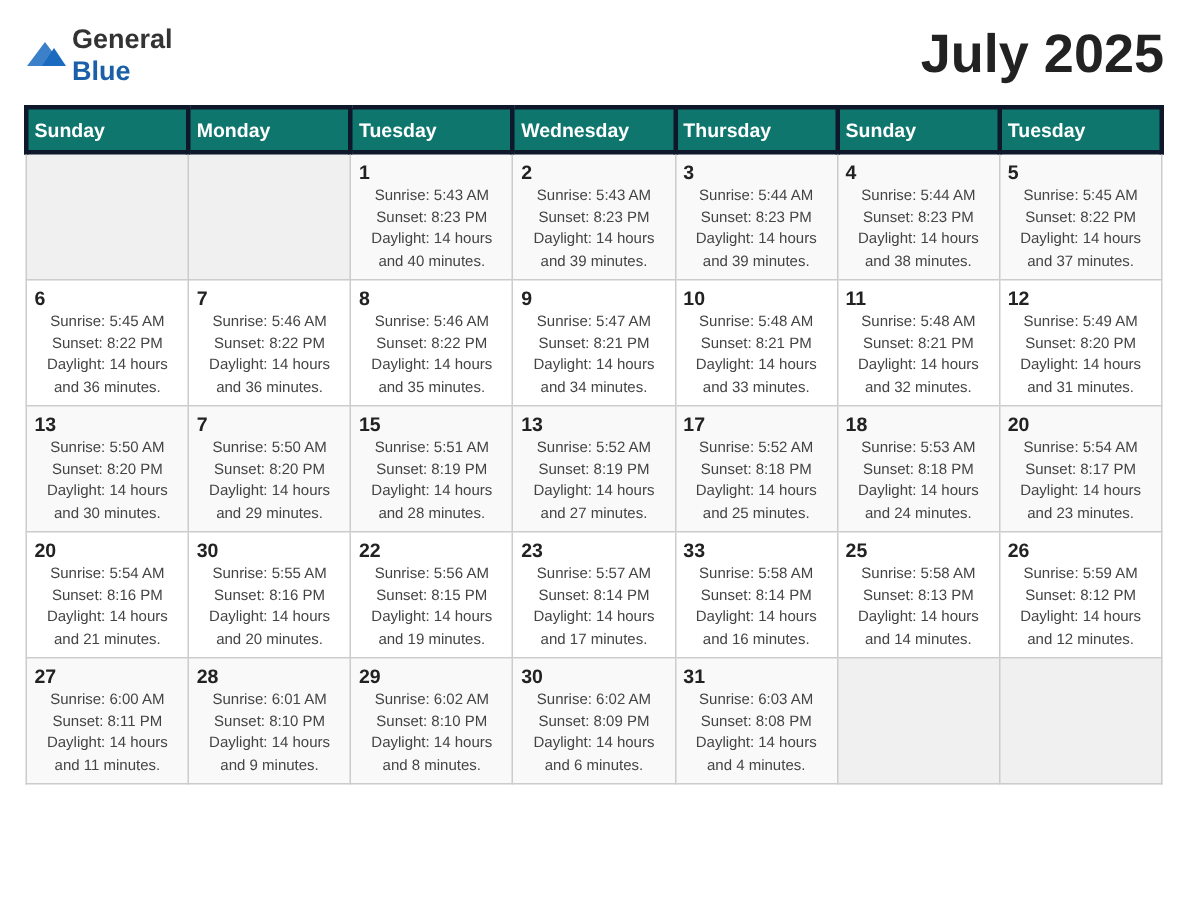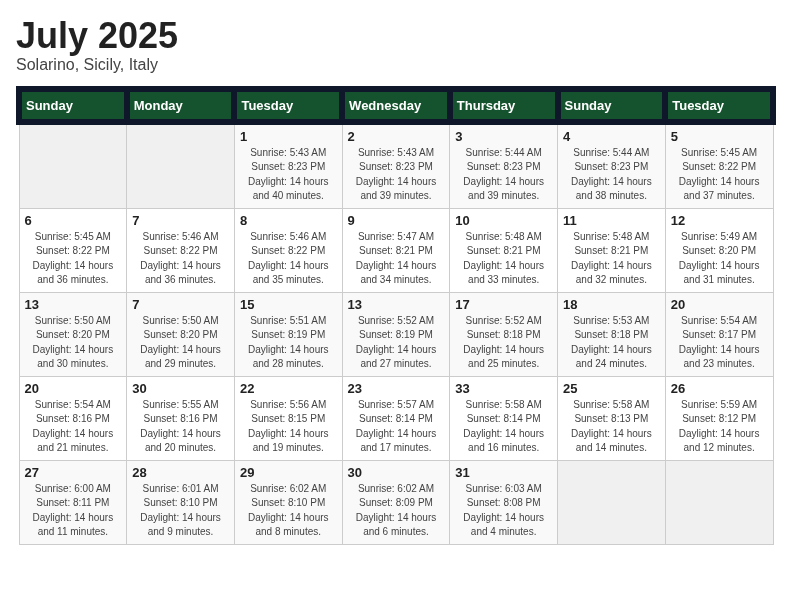--- a/index.html
+++ b/index.html
@@ -29,44 +29,45 @@
     .logo-text-blue {
       font-size: 18px;
       font-weight: bold;
       color: #1a5fa8;
     }
     .logo-icon {
       width: 28px;
       height: 22px;
     }
     .title-block {
+      text-align: right;
     }
     .month-title {
       font-size: 36px;
       font-weight: bold;
       color: #222;
       line-height: 1.1;
     }
     .location-title {
       font-size: 16px;
       color: #444;
     }
     table {
       width: 100%;
       border-collapse: collapse;
       table-layout: fixed;
     }
     thead tr th {
-      background-color: #14532d;
+      background-color: #0f766e;
       color: #fff;
       font-size: 13px;
       font-weight: bold;
       padding: 6px 4px;
       text-align: left;
-      border: 6px solid #0f172a;
+      border: 3px solid #0f172a;
     }
     tbody tr td {
       border: 1px solid #ccc;
       vertical-align: top;
       padding: 4px 5px;
       font-size: 10.5px;
       color: #333;
       height: 80px;
       background: #fff;
     }
@@ -87,23 +88,32 @@
       text-align: center;
     }
     .empty-cell {
       background: #f0f0f0 !important;
     }
   </style>
 </head>
 <body>
 
 <div class="header">
+  <div class="logo">
+    <svg class="logo-icon" viewBox="0 0 28 22" xmlns="http://www.w3.org/2000/svg">
+      <polygon points="14,2 26,18 2,18" fill="#1a6abf" opacity="0.85"></polygon>
+      <polygon points="20,6 28,18 12,18" fill="#1a6abf"></polygon>
+    </svg>
+    <div>
+      <span class="logo-text-general">General</span><br>
+      <span class="logo-text-blue">Blue</span>
+    </div>
+  </div>
   <div class="title-block">
     <div class="month-title">July 2025</div>
-    <div class="location-title">Solarino, Sicily, Italy</div>
   </div>
 </div>
 
 <table>
   <thead>
     <tr id="header-row">
         <th>Sunday</th>
         <th>Monday</th>
         <th>Tuesday</th>
         <th>Wednesday</th>

